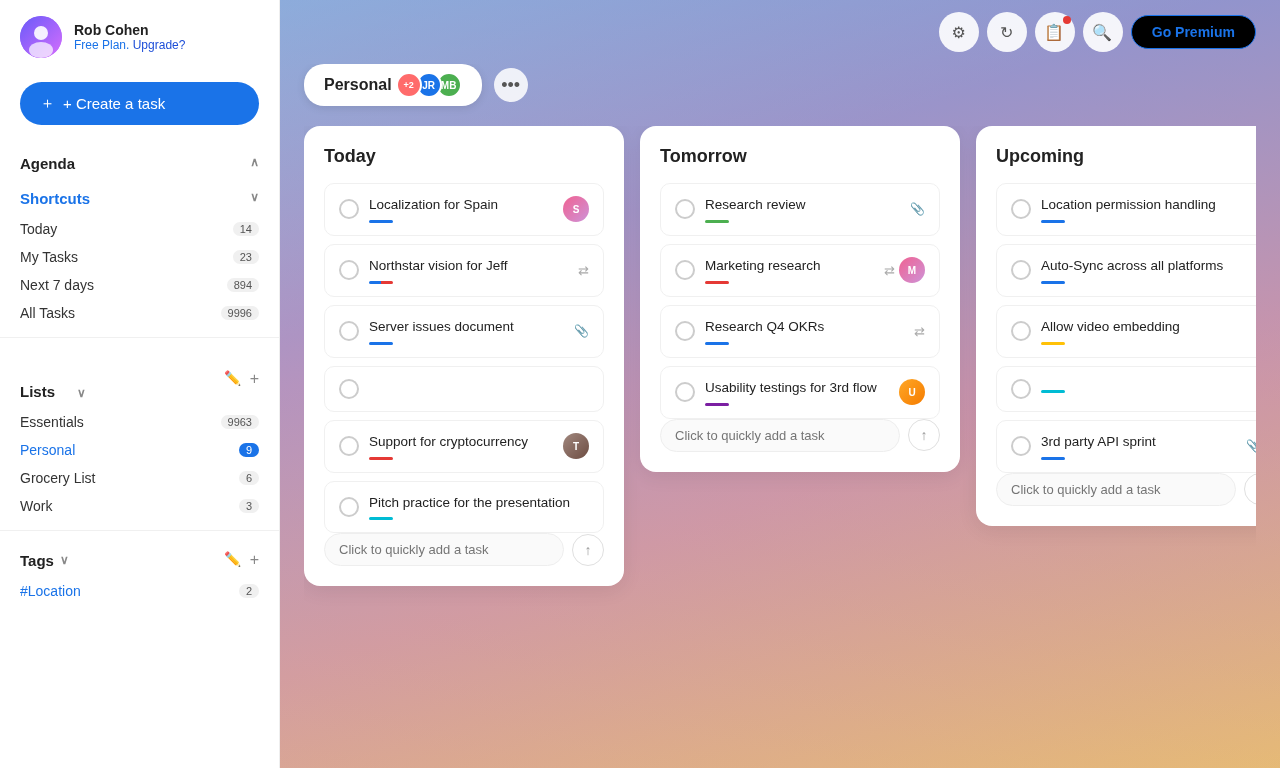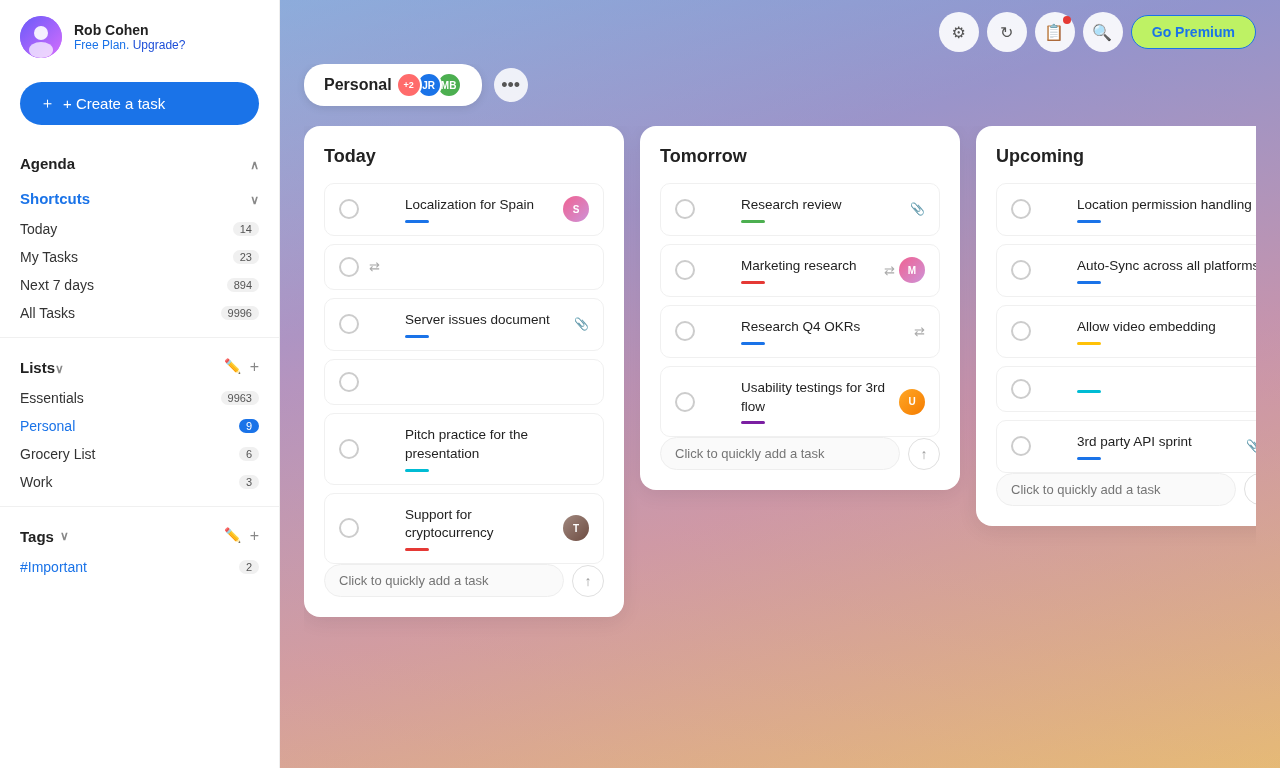--- a/index.html
+++ b/index.html
@@ -53,21 +53,21 @@
       cursor: pointer;
       display: flex;
       align-items: center;
       gap: 8px;
       width: calc(100% - 40px);
     }
 
     .sidebar-section { padding: 4px 20px; }
     .section-header {
       display: flex;
-      align-items: flex-end;
+      align-items: flex-start;
       justify-content: space-between;
       padding: 10px 0 8px;
       font-size: 15px;
       font-weight: 600;
       color: #222;
       cursor: pointer;
     }
     .section-header .chevron { color: #888; font-size: 12px; }
     .section-header.blue { color: #1a73e8; }
 
@@ -90,21 +90,21 @@
       font-weight: 500;
     }
     .badge.blue { background: #1a73e8; color: white; }
 
     .lists-header {
       display: flex;
       align-items: center;
       justify-content: space-between;
       padding: 10px 0 8px;
     }
-    .lists-header-left { display: flex; align-items: flex-end; gap: 0; font-size: 15px; font-weight: 600; color: #222; cursor: pointer; }
+    .lists-header-left { display: flex; align-items: flex-end; gap: 22px; font-size: 15px; font-weight: 600; color: #222; cursor: pointer; margin-top: 25px; }
     .lists-header-right { display: flex; gap: 8px; color: #888; }
     .list-item { display: flex; align-items: center; justify-content: space-between; padding: 6px 0; cursor: pointer; }
     .list-item-left { display: flex; align-items: center; gap: 8px; }
     .list-item-label { font-size: 14px; color: #333; }
     .list-item-label.active { color: #1a73e8; }
 
     .divider { height: 1px; background: #f0f0f0; margin: 6px 0; }
 
     .tags-section { padding: 4px 20px; }
     .tags-header {
@@ -158,21 +158,21 @@
       background: rgba(255,255,255,0.9);
       border: none;
       cursor: pointer;
       display: flex;
       align-items: center;
       justify-content: center;
       font-size: 16px;
       color: #555;
     }
     .go-premium-btn {
-      background: #bef264;
+      background: #000000;
       border: 1.5px solid #1a73e8;
       color: #1a73e8;
       border-radius: 20px;
       padding: 8px 20px;
       font-size: 14px;
       font-weight: 600;
       cursor: pointer;
     }
 
     
@@ -283,21 +283,21 @@
 
     .task-checkbox {
       width: 20px;
       height: 20px;
       border-radius: 50%;
       border: 2px solid #ccc;
       min-width: 20px;
       cursor: pointer;
       background: white;
     }
-    .task-content { flex: 1; margin-left: 36px; }
+    .task-content { flex: 1; }
     .task-title { font-size: 13.5px; color: #222; line-height: 1.4; }
     .task-indicator {
       width: 24px;
       height: 3px;
       border-radius: 2px;
       margin-top: 5px;
     }
     .task-avatar {
       width: 26px;
       height: 26px;
@@ -473,21 +473,21 @@
       <div class="tags-header-left">
         <span>Tags</span>
         <span style="font-size:12px;color:#888;">∨</span>
       </div>
       <div class="tags-header-right">
         <span style="cursor:pointer;font-size:14px;">✏️</span>
         <span style="cursor:pointer;font-size:16px;font-weight:300;">+</span>
       </div>
     </div>
     <div class="tag-item">
-      <span class="tag-label">#Important</span>
+      <span class="tag-label">#Location</span>
       <span class="badge">2</span>
     </div>
   </div>
 </div>
 
 <div class="main-content">
   <div class="main-bg"></div>
 
   <div class="top-bar">
     <button class="icon-btn">⚙</button>
@@ -524,51 +524,55 @@
             <div class="task-checkbox"></div>
             <div class="task-content">
               <div class="task-title">Localization for Spain</div>
               <div class="task-indicator ind-blue"></div>
             </div>
             <div class="task-avatar av-pink">S</div>
           </div>
 
           <div class="task-item">
             <div class="task-checkbox"></div>
+            <div class="task-content">
+              <div class="task-title">Northstar vision for Jeff</div>
+              <div class="task-indicator" style="background:linear-gradient(to right,#1a73e8 50%,#e53935 50%);width:24px;height:3px;border-radius:2px;margin-top:5px;"></div>
+            </div>
             <span class="task-icon">⇄</span>
           </div>
 
           <div class="task-item">
             <div class="task-checkbox"></div>
             <div class="task-content">
               <div class="task-title">Server issues document</div>
               <div class="task-indicator ind-blue"></div>
             </div>
             <span class="clip-icon">📎</span>
           </div>
 
           <div class="task-item">
             <div class="task-checkbox"></div>
           </div>
 
           <div class="task-item">
             <div class="task-checkbox"></div>
             <div class="task-content">
+              <div class="task-title">Support for cryptocurrency</div>
+              <div class="task-indicator ind-red"></div>
+            </div>
+            <div class="task-avatar av-brown">T</div>
+          </div>
+
+          <div class="task-item">
+            <div class="task-checkbox"></div>
+            <div class="task-content">
               <div class="task-title">Pitch practice for the presentation</div>
               <div class="task-indicator ind-teal"></div>
             </div>
-          </div>
-
-          <div class="task-item">
-            <div class="task-checkbox"></div>
-            <div class="task-content">
-              <div class="task-title">Support for cryptocurrency</div>
-              <div class="task-indicator ind-red"></div>
-            </div>
-            <div class="task-avatar av-brown">T</div>
           </div>
 
         </div>
         <div class="add-task-area">
           <input class="add-task-input" placeholder="Click to quickly add a task" readonly="" style="">
           <button class="add-task-send">↑</button>
         </div>
       </div>
 
       <div class="column">

